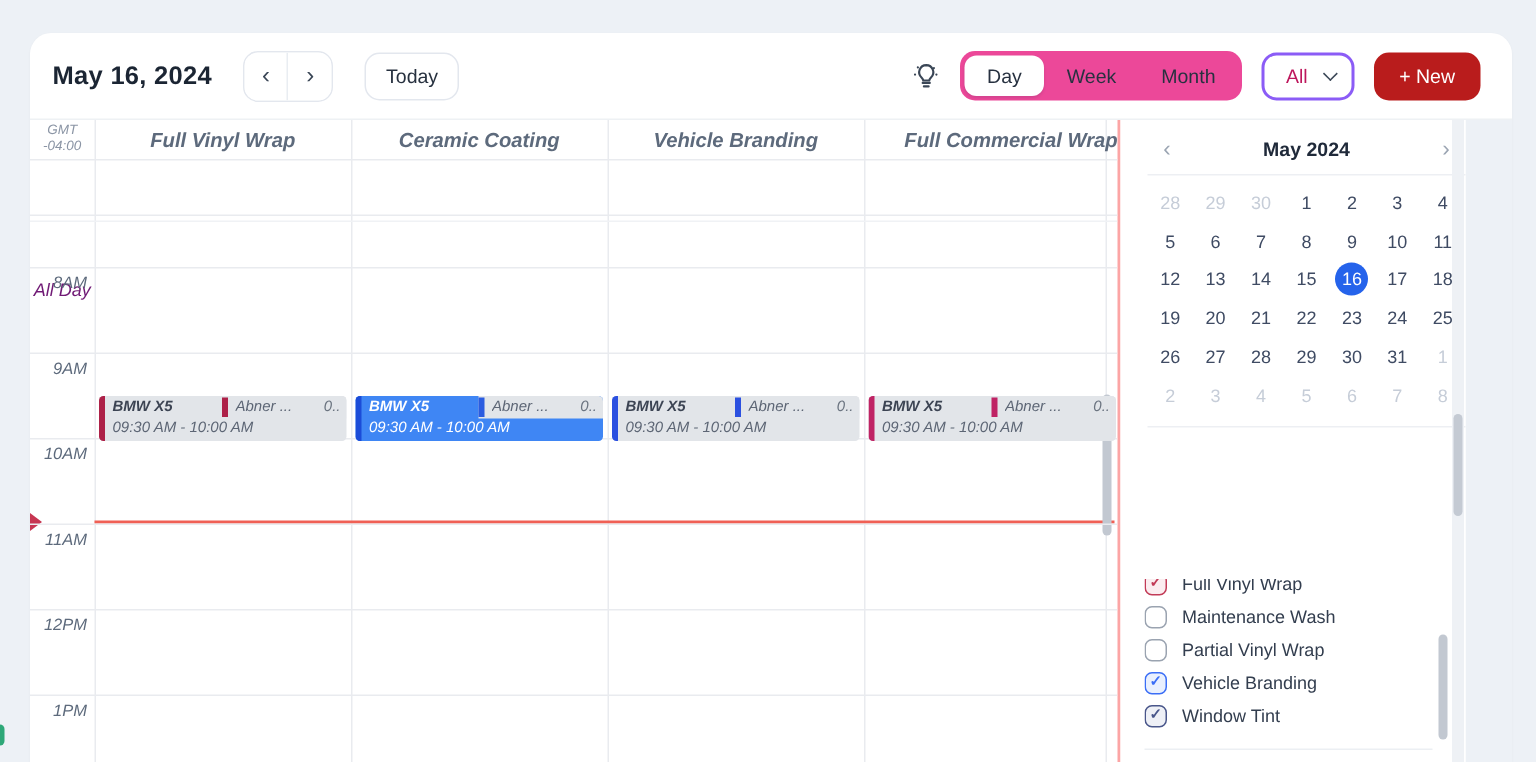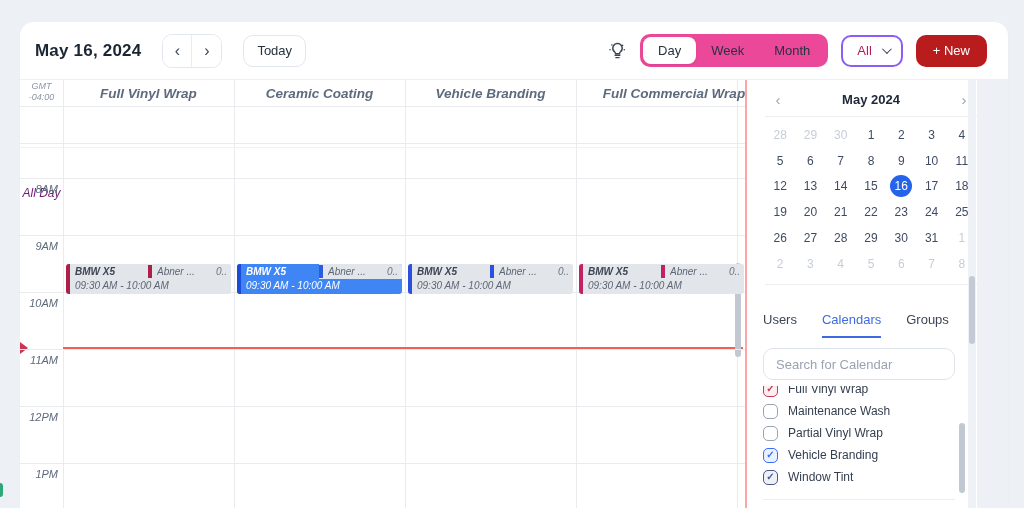--- a/index.html
+++ b/index.html
@@ -374,27 +374,21 @@
             <div class="mc-day muted">
               <span>7</span>
             </div>
             <div class="mc-day muted">
               <span>8</span>
             </div>
           </div>
         <div class="mc-div" style="margin-top:7px"></div>
       </div>
 
-      <div class="tabs">
-        <div class="tab">Users</div>
-        <div class="tab active">Calendars</div>
-        <div class="tab">Groups</div>
-      </div>
-
-      <input class="search-input" type="text" placeholder="Search for Calendar" style="">
+
 
       <div class="cal-list">
         <div class="cal-rows" id="cal-rows">
             <div class="cal-row">
               <div class="cbx" style="border-color: rgb(194, 59, 87); color: rgb(194, 59, 87); background: rgb(251, 237, 240);">✓</div>
               <div class="cal-label">Full Vinyl Wrap</div>
             </div>
             <div class="cal-row">
               <div class="cbx"></div>
               <div class="cal-label">Maintenance Wash</div>

